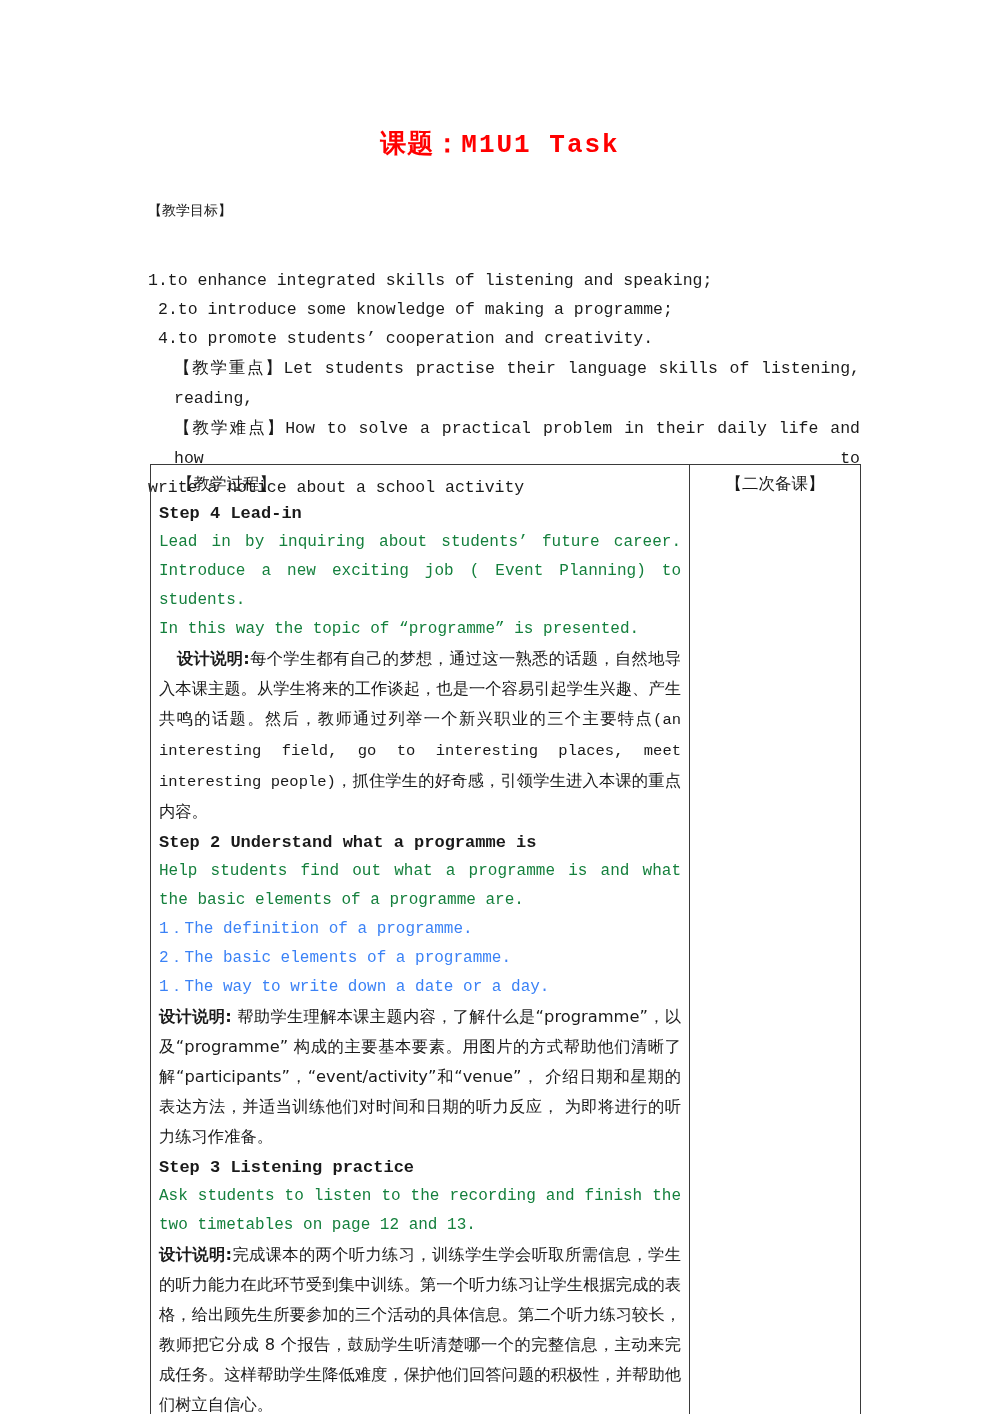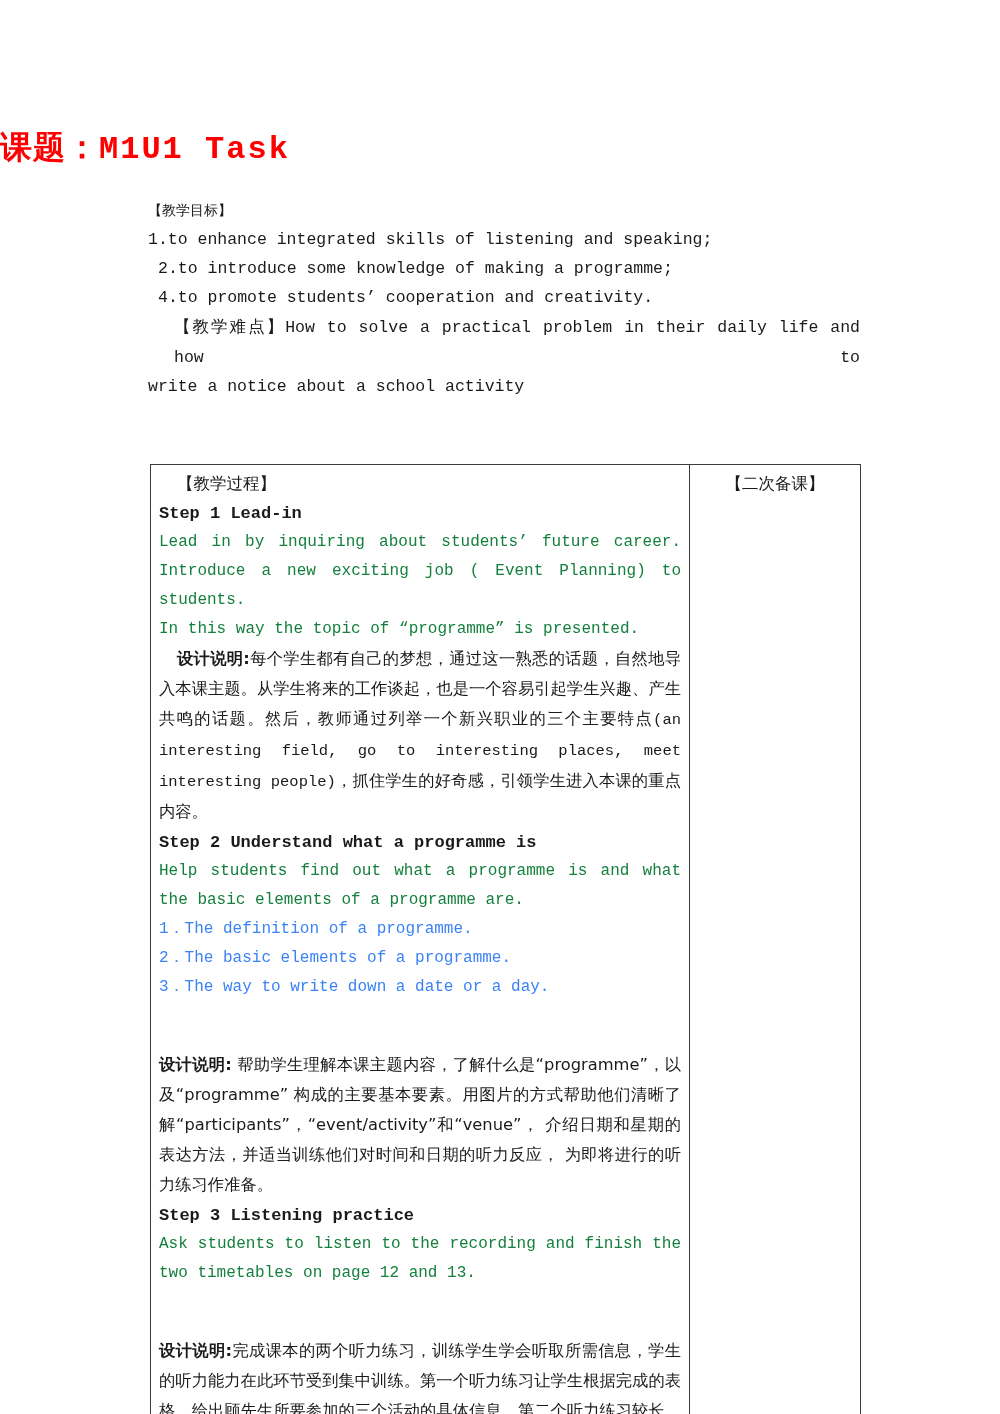--- a/index.html
+++ b/index.html
@@ -21,24 +21,24 @@
     width: 1000px;
     height: 1414px;
     padding: 0;
   }
   
   .doc-title {
     position: absolute;
     left: 0;
     top: 126px;
     width: 1000px;
-    text-align: left;
+    text-align: center;
     color: #ff0000;
     font-weight: bold;
-    font-size: 32px;
+    font-size: 26px;
     letter-spacing: 2px;
     font-family: "Liberation Mono", "DejaVu Sans Mono", monospace;
   }
   .doc-title .cn {
     font-family: "DejaVu Sans", "Liberation Sans", sans-serif;
     font-weight: bold;
     letter-spacing: 1px;
   }
 
   
@@ -57,21 +57,21 @@
   .p-line {
     font-size: 16.5px;
     line-height: 29px;
     white-space: nowrap;
   }
   .p-line.wrap { white-space: normal; }
   .bracket-head {
     font-family: "DejaVu Sans", "Liberation Sans", sans-serif;
     font-size: 14px;
   }
-  .indent1 { text-indent: 0px; }
+  .indent1 { text-indent: 0px; margin-top: 41px; }
   .indent2 { padding-left: 10px; }
   .indent3 { padding-left: 26px; }
   .justify-stretch {
     text-align: justify;
     text-align-last: justify;
   }
 
   
   .lesson-table {
     position: absolute;
@@ -130,21 +130,21 @@
     white-space: nowrap;
   }
   .cn-para {
     font-family: "DejaVu Sans", "Liberation Sans", sans-serif;
     font-size: 16.3px;
     line-height: 30px;
     text-align: justify;
     text-align-last: left;
     text-indent: 18px;
   }
-  .cn-para.noindent { text-indent: 0; margin-top: 48px; }
+  .cn-para.noindent { text-indent: 0; }
   .cn-para b {
     font-weight: bold;
   }
   .cn-para .inline-en {
     font-family: "Liberation Mono", "DejaVu Sans Mono", monospace;
     font-size: 15.5px;
   }
 </style>
 </head>
 <body>
@@ -156,46 +156,47 @@
   </div>
 
   <div class="preamble">
 
     <div class="p-line bracket-head">【教学目标】</div>
 
     <div class="p-line mono indent1">1.to enhance integrated skills of listening and speaking;</div>
     <div class="p-line mono indent2">2.to introduce some knowledge of making a programme;</div>
     <div class="p-line mono indent2">4.to promote students’ cooperation and creativity.</div>
 
+    <div class="p-line wrap justify-stretch indent3"><span class="cn">【教学重点】</span><span class="mono">Let students practise their language skills of listening, reading,</span></div>
 
     <div class="p-line wrap justify-stretch indent3"><span class="cn">【教学难点】</span><span class="mono">How to solve a practical problem in their daily life and how to</span></div>
     <div class="p-line mono">write a notice about a school activity</div>
 
 
   </div>
 
   <table class="lesson-table">
     <tbody>
         <tr>
       <td class="col-main">
         <div class="cell-pad">
 
           <div class="tbl-head">【教学过程】</div>
 
-          <div class="step-title">Step 1  Lead-in</div>
+          <div class="step-title">Step 4  Lead-in</div>
           <div class="en-para">Lead in by inquiring about students’ future career.</div>
           <div class="en-para">Introduce a new exciting job ( Event Planning) to students.</div>
           <div class="en-para last-left">In this way the topic of “programme” is presented.</div>
           <div class="cn-para"><b>设计说明:</b><span>每个学生都有自己的梦想，通过这一熟悉的话题，自然地导入本课主题。从学生将来的工作谈起，也是一个容易引起学生兴趣、产生共鸣的话题。然后，教师通过列举一个新兴职业的三个主要特点</span><span class="inline-en">(an interesting field, go to interesting places, meet interesting people)</span><span>，抓住学生的好奇感，引领学生进入本课的重点内容。</span></div>
 
           <div class="step-title">Step 2  Understand what a programme is</div>
           <div class="en-para last-left">Help students find out what a programme is and what the basic elements of a programme are.</div>
           <div class="en-line">1．The definition of a programme.</div>
           <div class="en-line">2．The basic elements of a programme.</div>
-          <div class="en-line">3．The way to write down a date or a day.</div>
+          <div class="en-line">1．The way to write down a date or a day.</div>
           <div class="cn-para noindent"><b>设计说明:</b><span> 帮助学生理解本课主题内容，了解什么是“programme”，以及“programme” 构成的主要基本要素。用图片的方式帮助他们清晰了解“participants”，“event/activity”和“venue”， 介绍日期和星期的表达方法，并适当训练他们对时间和日期的听力反应， 为即将进行的听力练习作准备。</span></div>
 
           <div class="step-title">Step 3  Listening practice</div>
           <div class="en-para last-left">Ask students to listen to the recording and finish the two timetables on page 12 and 13.</div>
           <div class="cn-para noindent"><b>设计说明:</b><span>完成课本的两个听力练习，训练学生学会听取所需信息，学生的听力能力在此环节受到集中训练。第一个听力练习让学生根据完成的表格，给出顾先生所要参加的三个活动的具体信息。第二个听力练习较长，教师把它分成 8 个报告，鼓励学生听清楚哪一个的完整信息，主动来完成任务。这样帮助学生降低难度，保护他们回答问题的积极性，并帮助他们树立自信心。</span></div>
 
         </div>
       </td>
       <td class="col-side">
         <div class="cell-pad-side">

